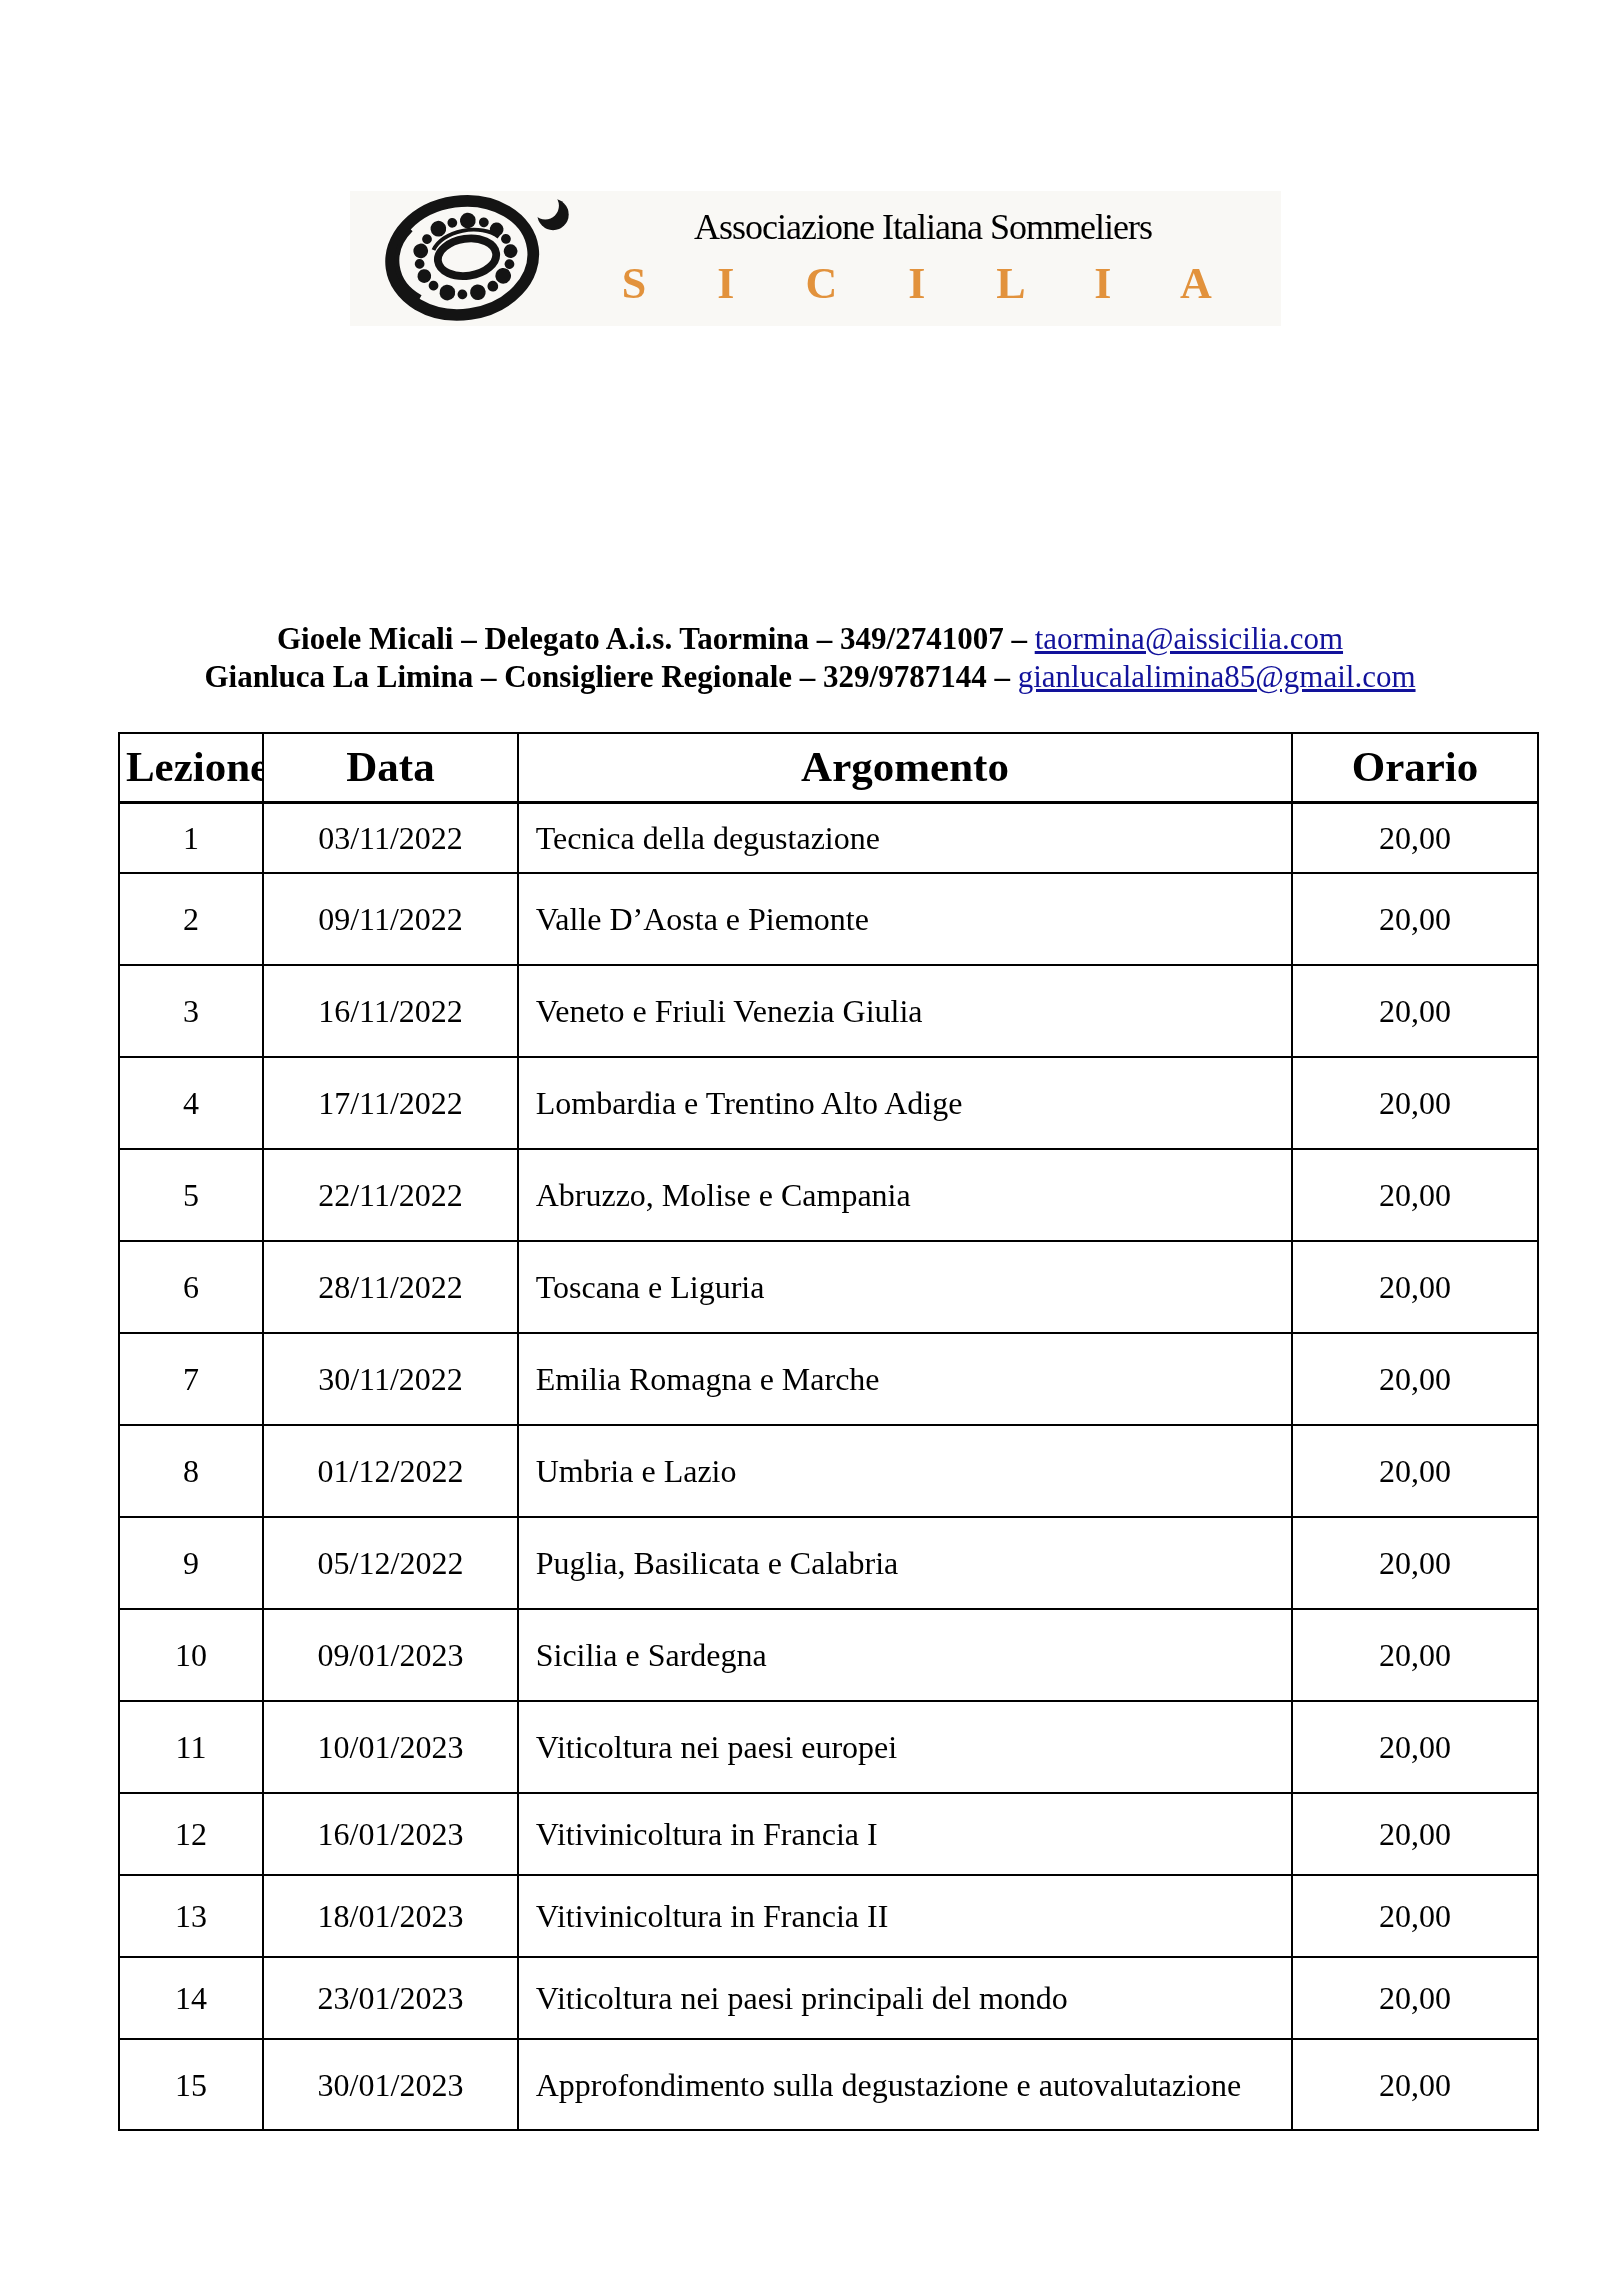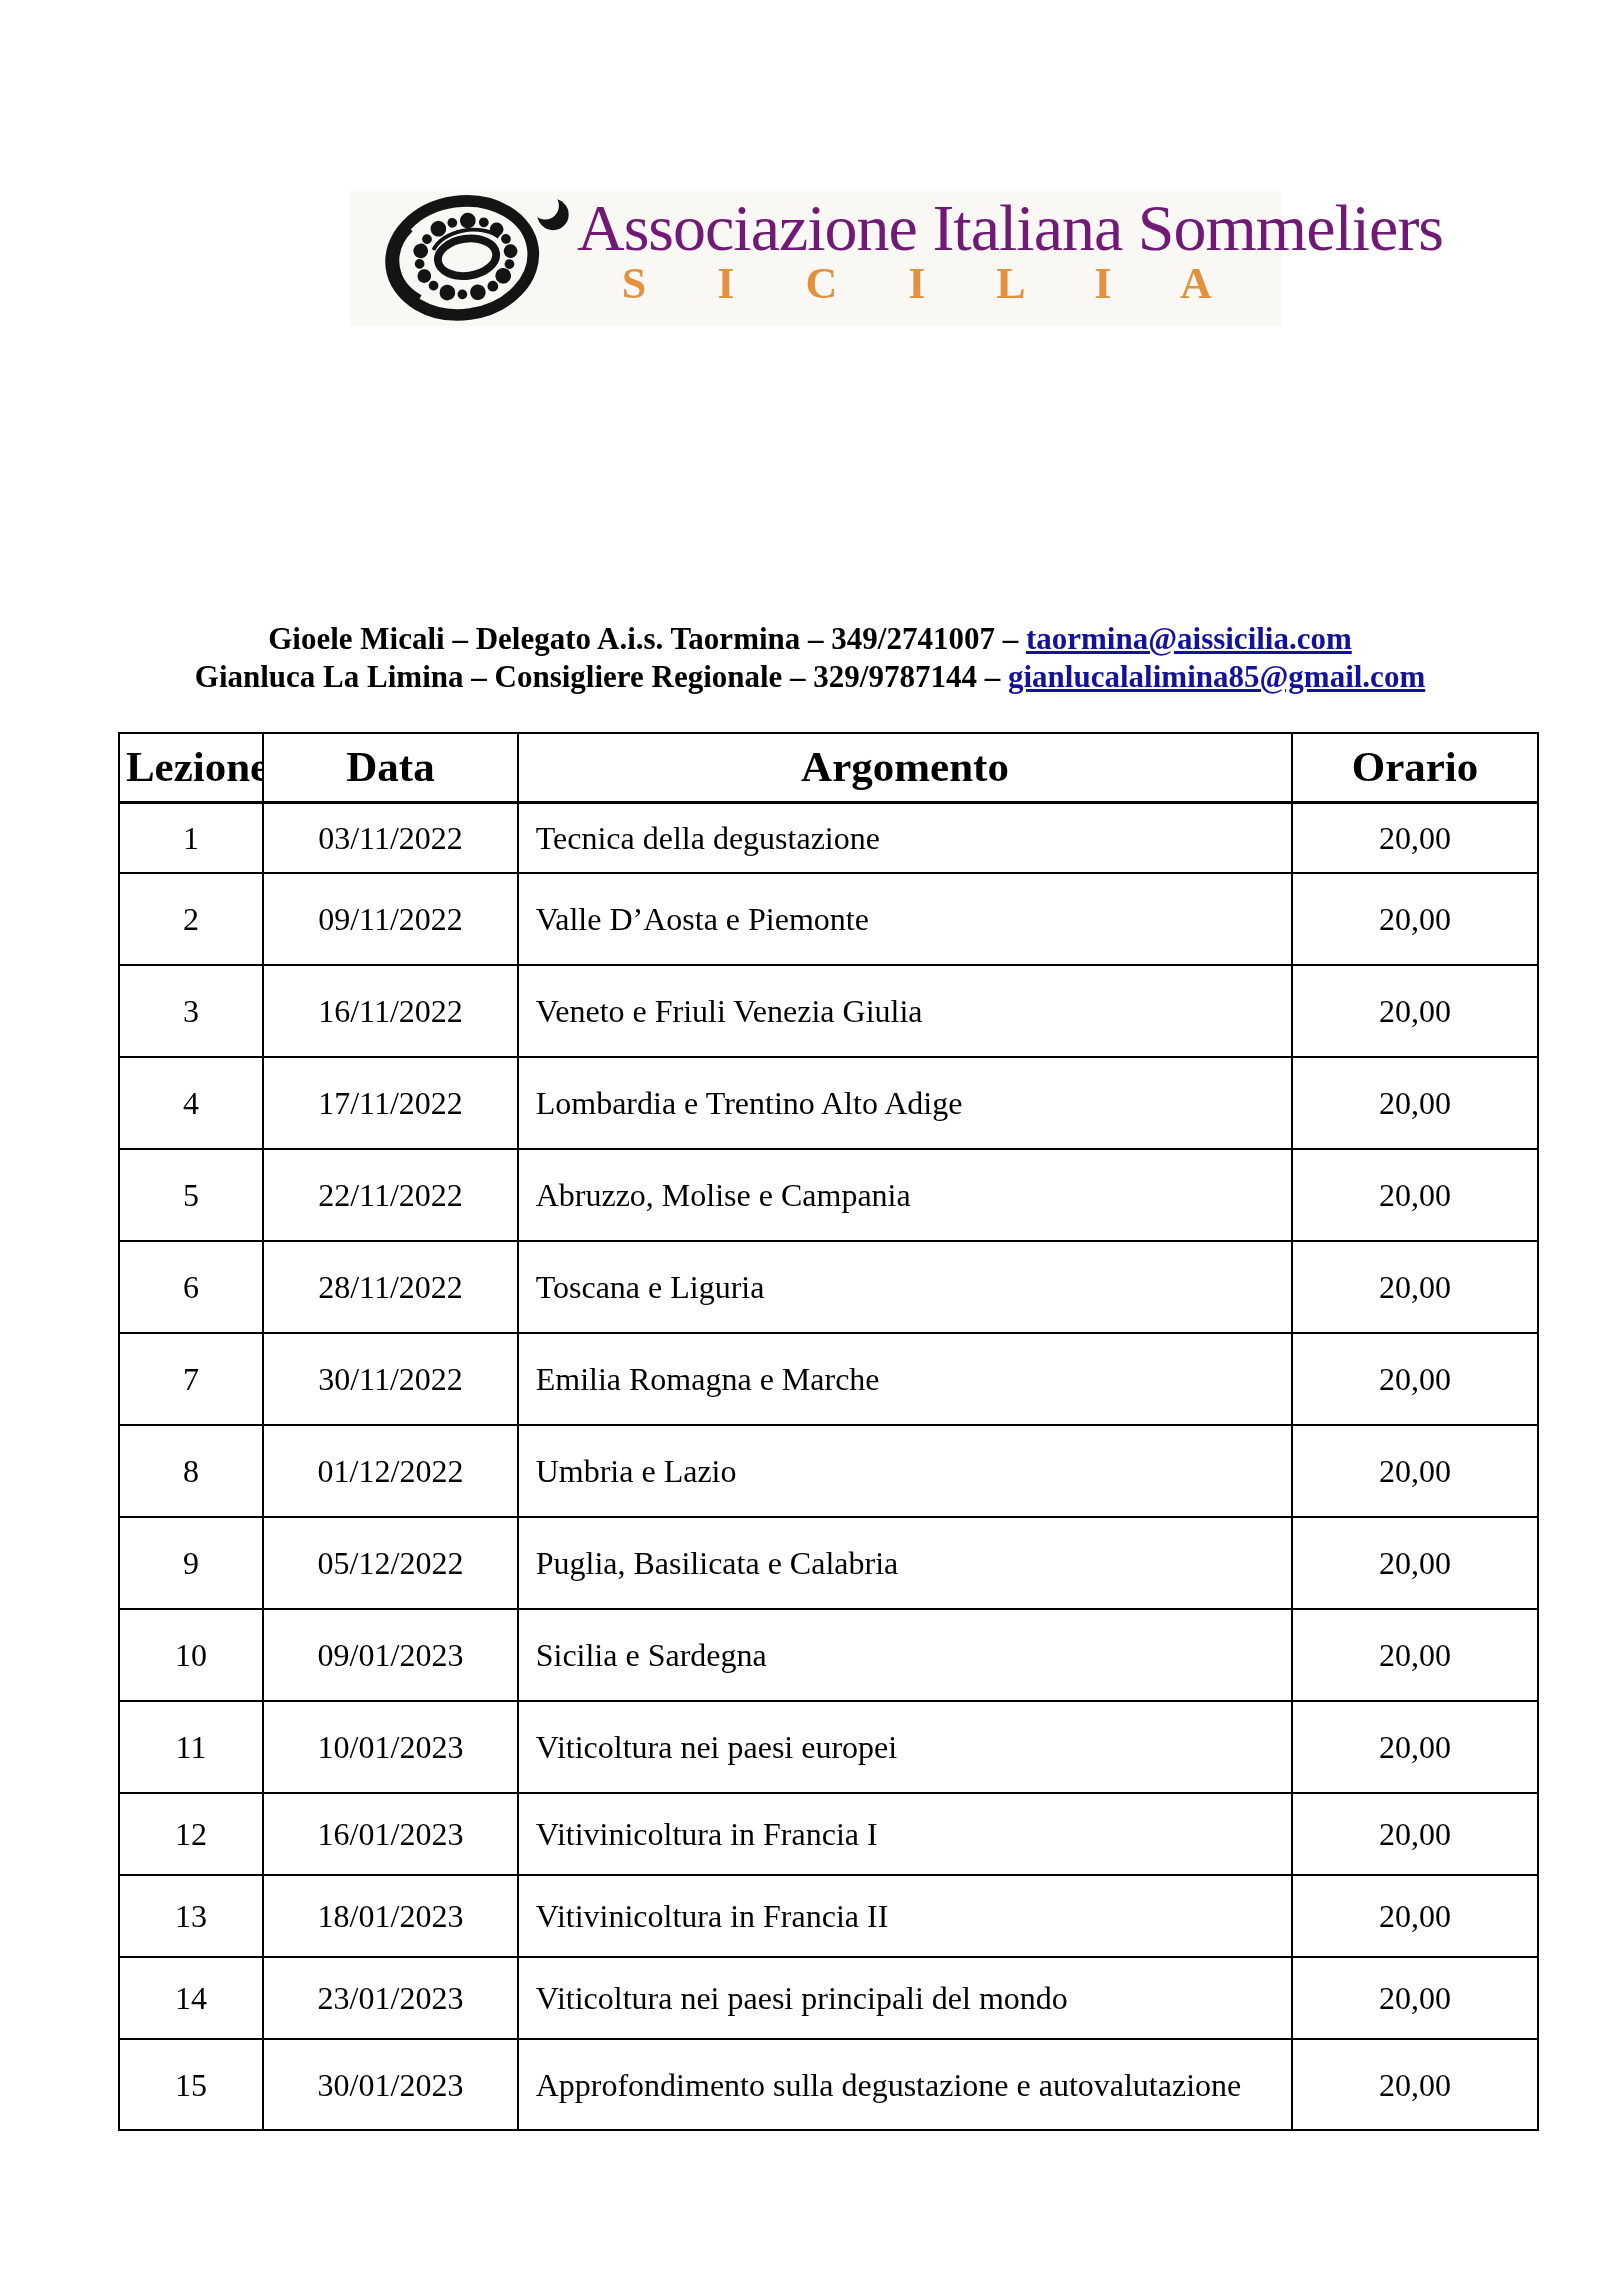--- a/index.html
+++ b/index.html
@@ -14,43 +14,43 @@
   }
 
   
   .logo-block{
     position:absolute;left:350px;top:191px;width:931px;height:135px;
     background:#f9f8f5;
   }
   .logo-emblem{position:absolute;left:13.7px;top:2px;}
   .logo-text{position:absolute;left:227px;top:7.8px;width:692px;text-align:center;}
   .logo-org{
-    font-size:66px;line-height:57px;letter-spacing:-1px;
-    color:#701a75;white-space:nowrap;
+    font-size:36px;line-height:57px;letter-spacing:-1px;
+    color:#000000;white-space:nowrap;
   }
   .logo-region{
     font-size:44px;line-height:51px;font-weight:bold;
     letter-spacing:30px;padding-left:17.6px;white-space:nowrap;
     margin-top:2px;
   }
 
   
   .doc-heading{
     position:absolute;left:0;top:353px;width:1620px;
     text-align:center;font-weight:bold;
     font-size:41px;line-height:47px;
   }
 
   
   .contact-block{
     position:absolute;left:0;top:620px;width:1620px;
     text-align:center;font-weight:bold;
     font-size:31px;line-height:38px;
   }
-  .email-link{font-weight:bold;text-decoration:underline;cursor:pointer;}
+  .email-link{font-weight:normal;text-decoration:underline;cursor:pointer;}
 
   
   .course-table{
     position:absolute;left:118px;top:732px;width:1419px;
     border-collapse:collapse;table-layout:fixed;
     font-size:32px;
   }
   .course-table col.c-lezione{width:144px;}
   .course-table col.c-data{width:255px;}
   .course-table col.c-argomento{width:774px;}

